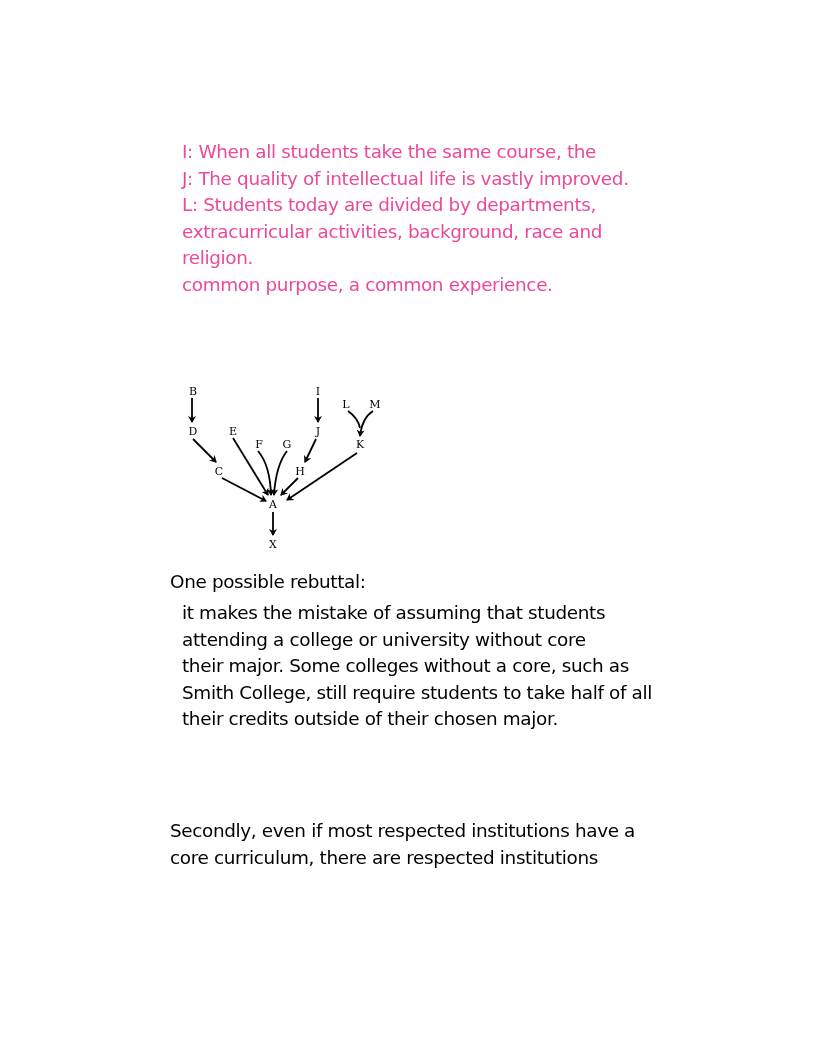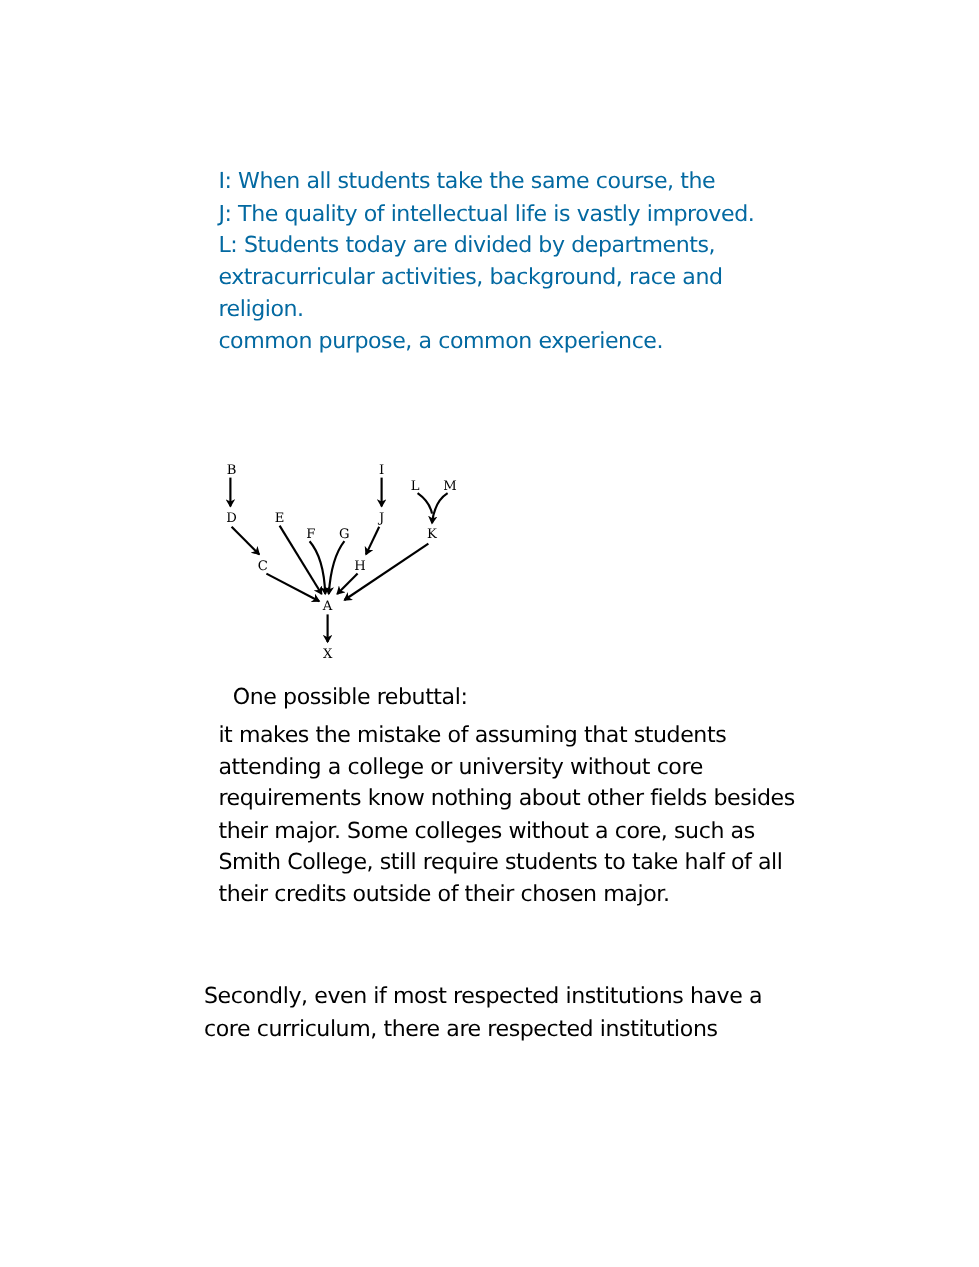--- a/index.html
+++ b/index.html
@@ -1,23 +1,23 @@
 <!DOCTYPE html>
 <html><head>
   <meta charset="utf-8">
   <style>
     html, body { margin: 0; padding: 0; background: #ffffff; }
     body { width: 816px; height: 1056px; position: relative; overflow: hidden; }
-    .page { position: absolute; left: 182px; top: 139px; width: 500px; color: #0369a1; }
+    .page { position: absolute; left: 182px; top: 139px; width: 500px; color: #ec4899; }
     .txt { font-family: "DejaVu Sans", sans-serif; font-size: 18.4px; line-height: 26.6px; letter-spacing: -0.35px; margin: 0; white-space: nowrap; }
     .para { font-family: "DejaVu Sans", sans-serif; font-size: 18.4px; line-height: 26.6px; letter-spacing: -0.35px; margin: 0; }
     .para .ln { display: block; white-space: nowrap; }
     #diagram { position: absolute; left: 180px; top: 380px; }
     .nodelabel { font-family: "DejaVu Serif", serif; font-size: 11px; }
-    #rebuttal-heading { position: absolute; left: 194px; top: 569px; }
+    #rebuttal-heading { position: absolute; left: 170px; top: 569px; }
     #rebuttal-p1 { position: absolute; left: 182px; top: 600px; }
     #rebuttal-p2 { position: absolute; left: 170px; top: 818px; }
   </style>
 </head>
 <body>
 
 <div class="page">
   <p class="para">
     <span class="ln">I: When all students take the same course, the</span>
   </p>
@@ -71,21 +71,20 @@
     <text x="273" y="508">A</text>
     <text x="273" y="548">X</text>
   </g>
 </svg>
 
 <p id="rebuttal-heading" class="txt">One possible rebuttal:</p>
 
 <p id="rebuttal-p1" class="para">
   <span class="ln">it makes the mistake of assuming that students</span>
   <span class="ln">attending a college or university without core</span>
-  <span class="ln">requirements know nothing about other fields besides</span>
   <span class="ln">their major.  Some colleges without a core, such as</span>
   <span class="ln">Smith College, still require students to take half of all</span>
   <span class="ln">their credits outside of their chosen major.</span>
 </p>
 
 <p id="rebuttal-p2" class="para">
   <span class="ln">Secondly, even if most respected institutions have a</span>
   <span class="ln">core curriculum, there are respected institutions</span>
 </p>
 

